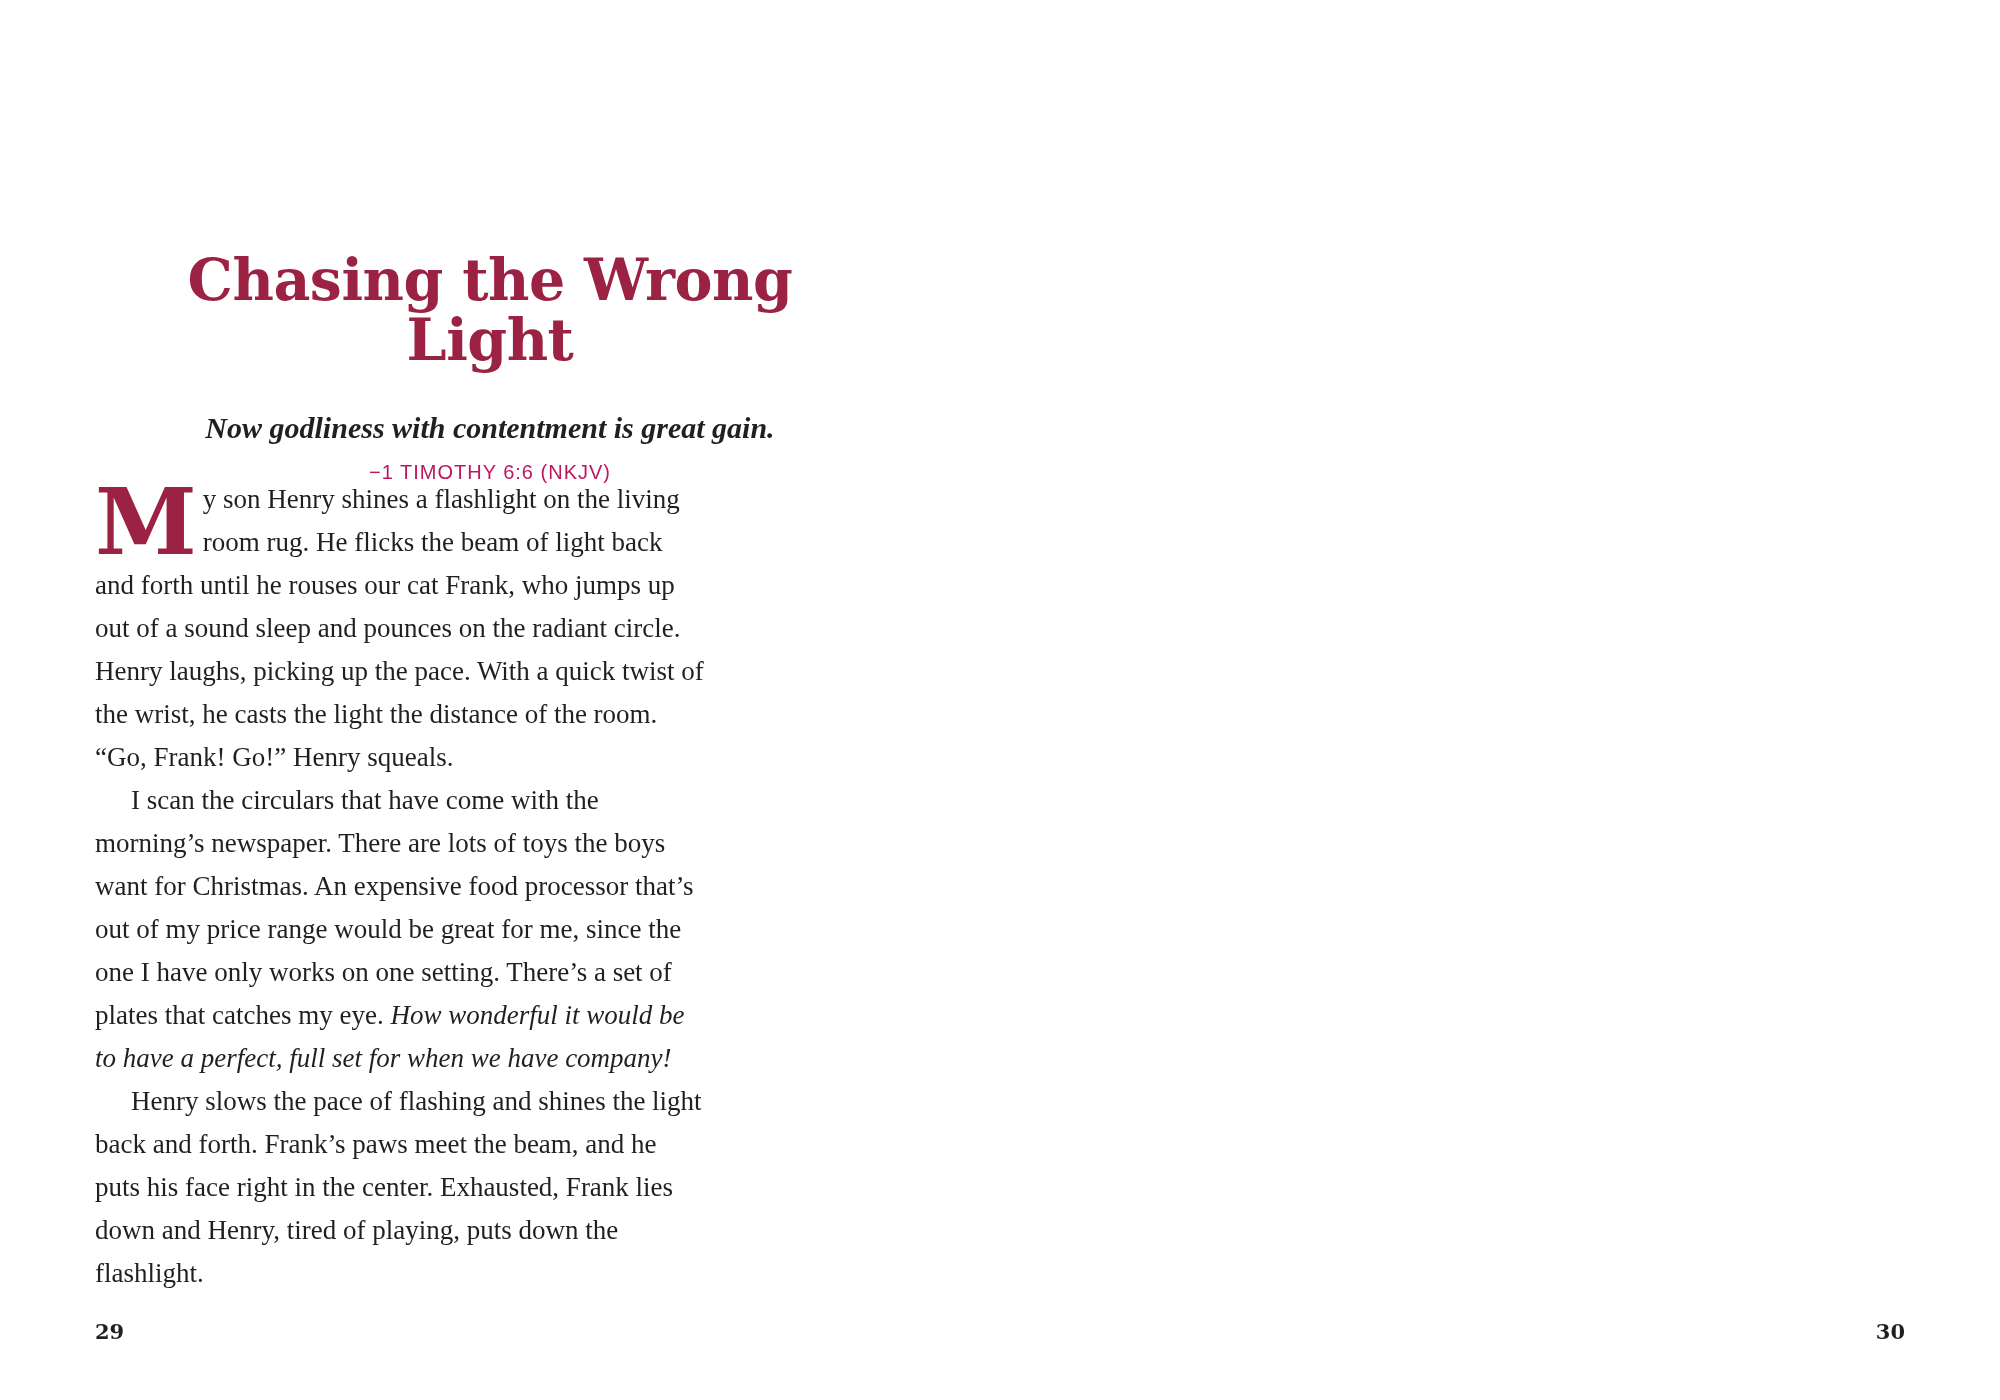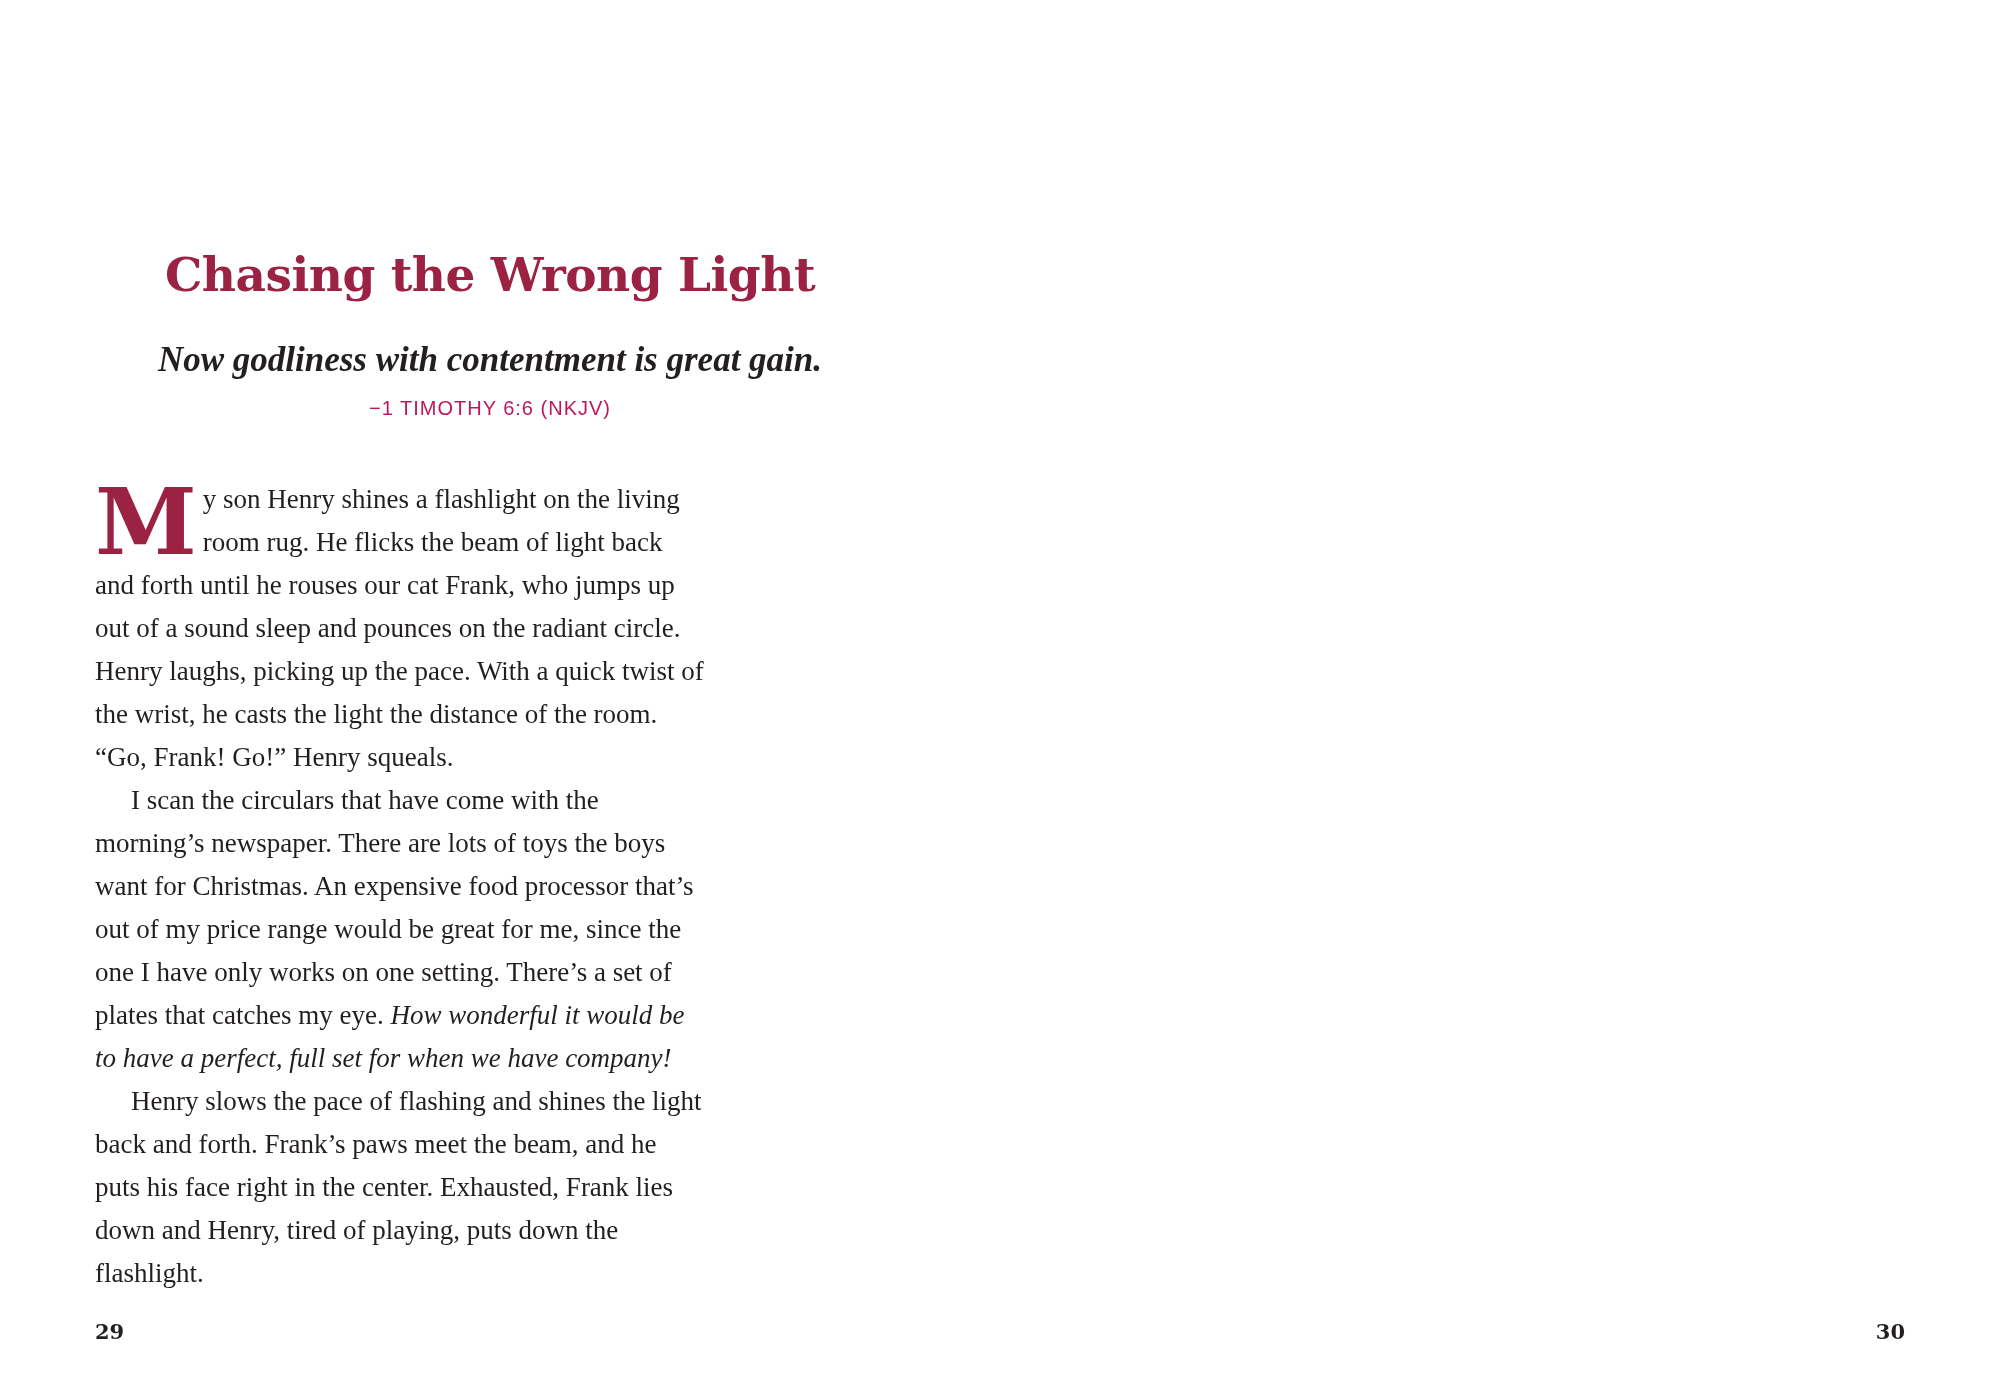--- a/index.html
+++ b/index.html
@@ -32,32 +32,32 @@
   
   .title-block {
     position: absolute;
     left: 95px;
     top: 250px;
     width: 790px;
   }
   .chapter-title {
     font-family: "DejaVu Serif", "Liberation Serif", serif;
     font-weight: bold;
-    font-size: 47px;
+    font-size: 57px;
     line-height: 1.05;
     color: #9b2242;
     letter-spacing: -0.5px;
     margin: 0;
     text-align: center;
   }
   .verse {
     font-family: "Liberation Serif", serif;
     font-weight: bold;
     font-style: italic;
-    font-size: 35px;
+    font-size: 30px;
     line-height: 1.3;
     color: #231f20;
     text-align: center;
     margin: 38px 0 0 0;
   }
   .verse-ref {
     font-family: "Liberation Sans", sans-serif;
     font-size: 20px;
     letter-spacing: 1.0px;
     color: #be185d;

